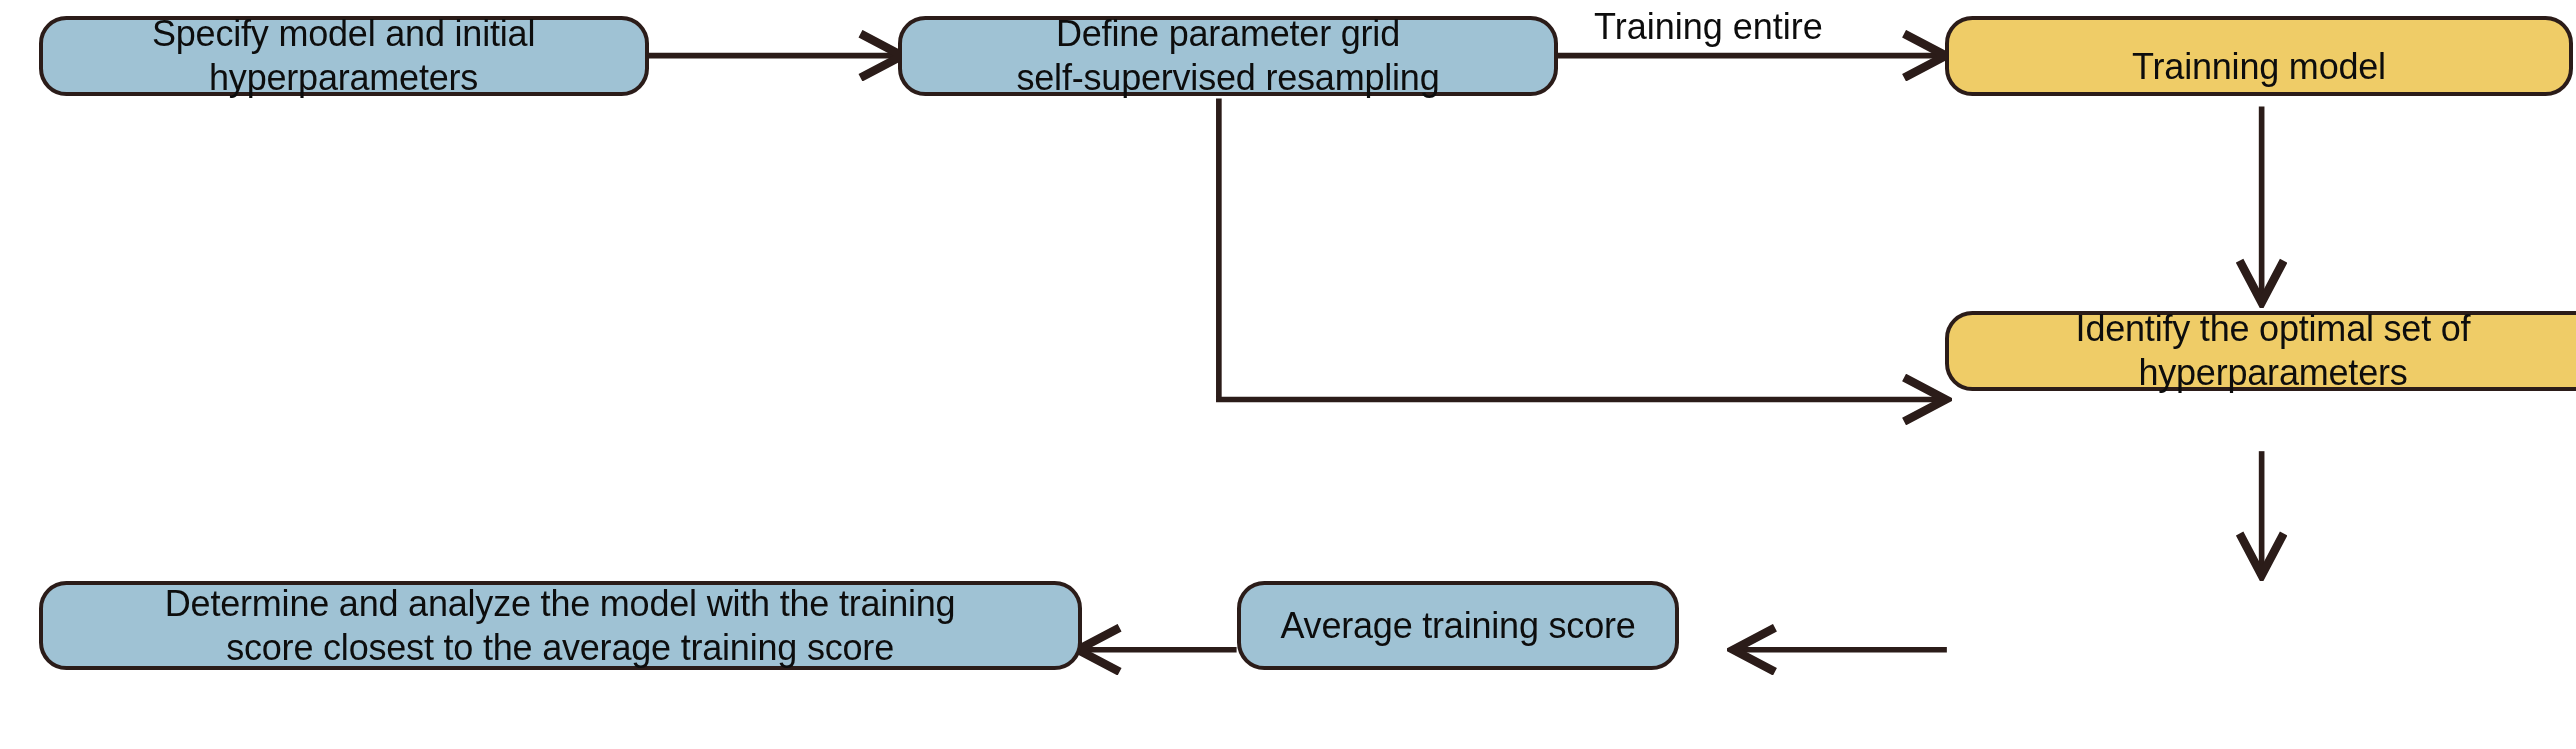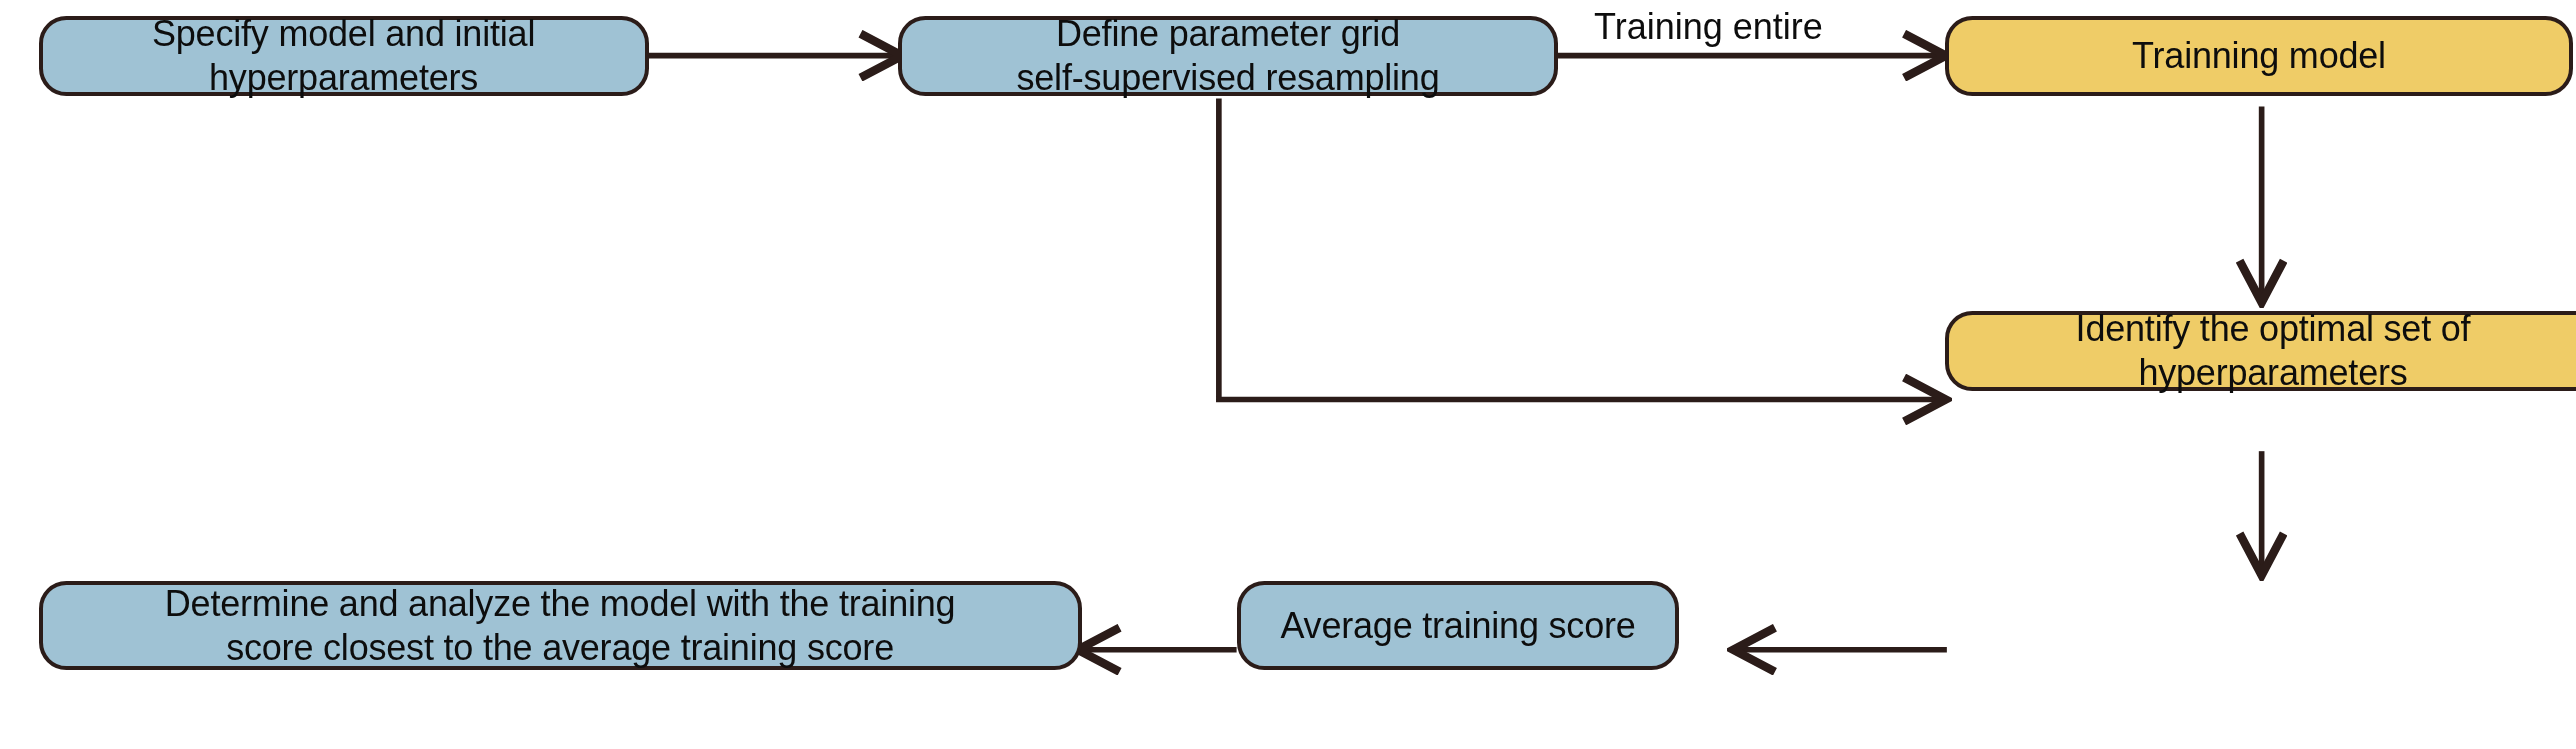--- a/index.html
+++ b/index.html
@@ -102,21 +102,21 @@
   <div class="node node-blue" style="left:22.6px; top:16px; width:610px; height:80px;">
     <span class="node-label">Specify model and initial
 hyperparameters</span>
   </div>
 
   <div class="node node-blue" style="left:882px; top:16px; width:660px; height:80px;">
     <span class="node-label">Define parameter grid
 self-supervised resampling</span>
   </div>
 
-  <div class="node node-yellow" style="left:1929px; top:16px; width:628px; height:80px;">
+  <div class="node node-yellow" style="left:1929px; top:16px; width:628px; height:80px;align-items:flex-end;">
     <span class="node-label">Trainning model</span>
   </div>
 
   <div class="node node-yellow" style="left:1929px; top:311px; width:656px; height:80px;">
     <span class="node-label">Identify the optimal set of
 hyperparameters</span>
   </div>
 
 
   <div class="node node-blue" style="left:1221px; top:581px; width:442px; height:89px;">

